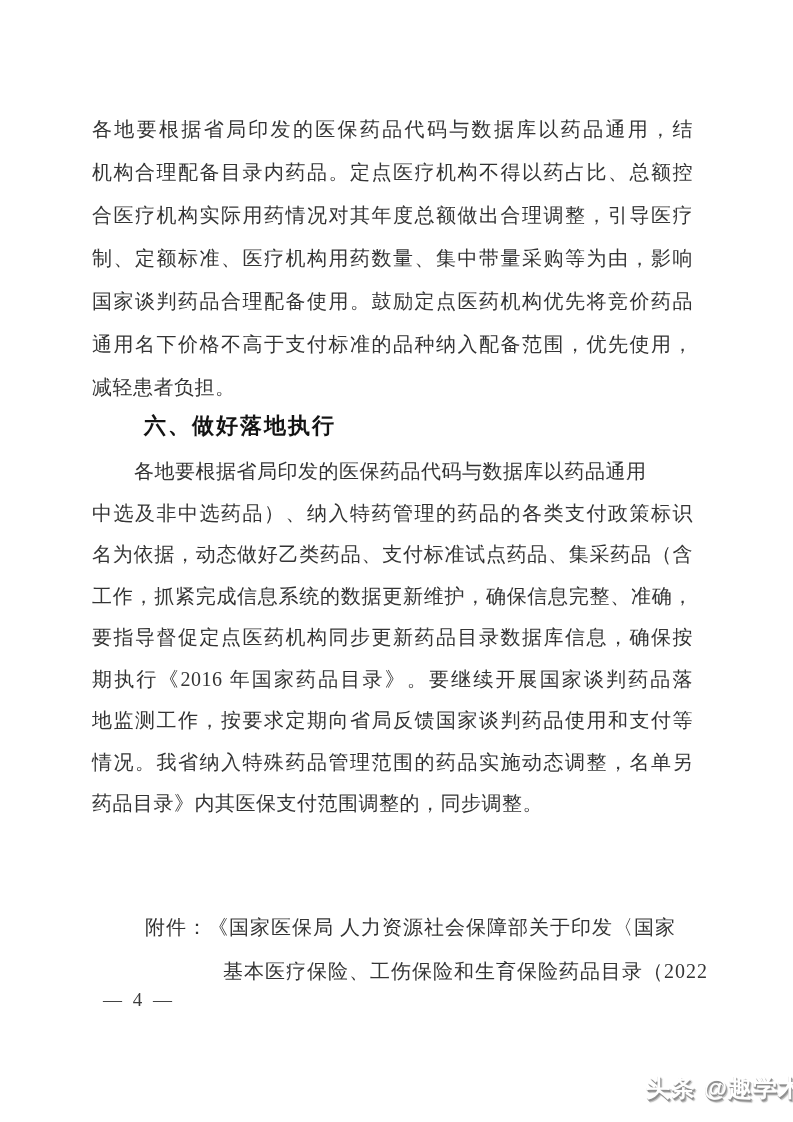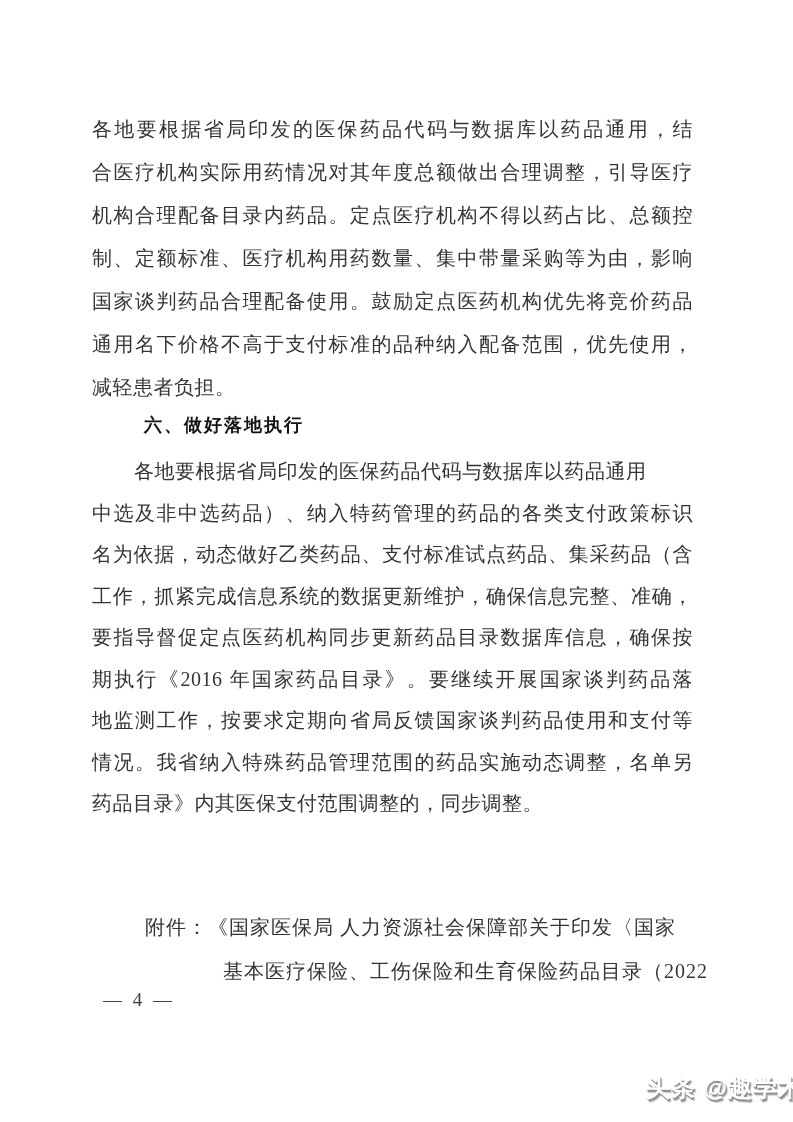--- a/index.html
+++ b/index.html
@@ -38,21 +38,21 @@
   }
   .line.indent {
     text-indent: 42px;
   }
   .heading {
     position: absolute;
     left: 144px;
     top: 404px;
     font-family: "Liberation Sans", sans-serif;
     font-weight: bold;
-    font-size: 18px;
+    font-size: 22px;
     line-height: 43px;
     color: #141414;
     letter-spacing: 2px;
   }
   .attachment {
     position: absolute;
     left: 145px;
     top: 905px;
     width: 560px;
     font-size: 20px;
@@ -96,22 +96,22 @@
     white-space: nowrap;
   }
 </style>
 </head>
 <body>
 
 <div class="page">
 
   <div id="para1" class="text-col para">
     <div class="line">各地要根据省局印发的医保药品代码与数据库以药品通用，结</div>
+    <div class="line">机构合理配备目录内药品。定点医疗机构不得以药占比、总额控</div>
     <div class="line">合医疗机构实际用药情况对其年度总额做出合理调整，引导医疗</div>
-    <div class="line">机构合理配备目录内药品。定点医疗机构不得以药占比、总额控</div>
     <div class="line">制、定额标准、医疗机构用药数量、集中带量采购等为由，影响</div>
     <div class="line">国家谈判药品合理配备使用。鼓励定点医药机构优先将竞价药品</div>
     <div class="line">通用名下价格不高于支付标准的品种纳入配备范围，优先使用，</div>
     <div class="line short">减轻患者负担。</div>
   </div>
 
   <div class="heading">六、做好落地执行</div>
 
   <div id="para2" class="text-col para">
     <div class="line short indent">各地要根据省局印发的医保药品代码与数据库以药品通用</div>

